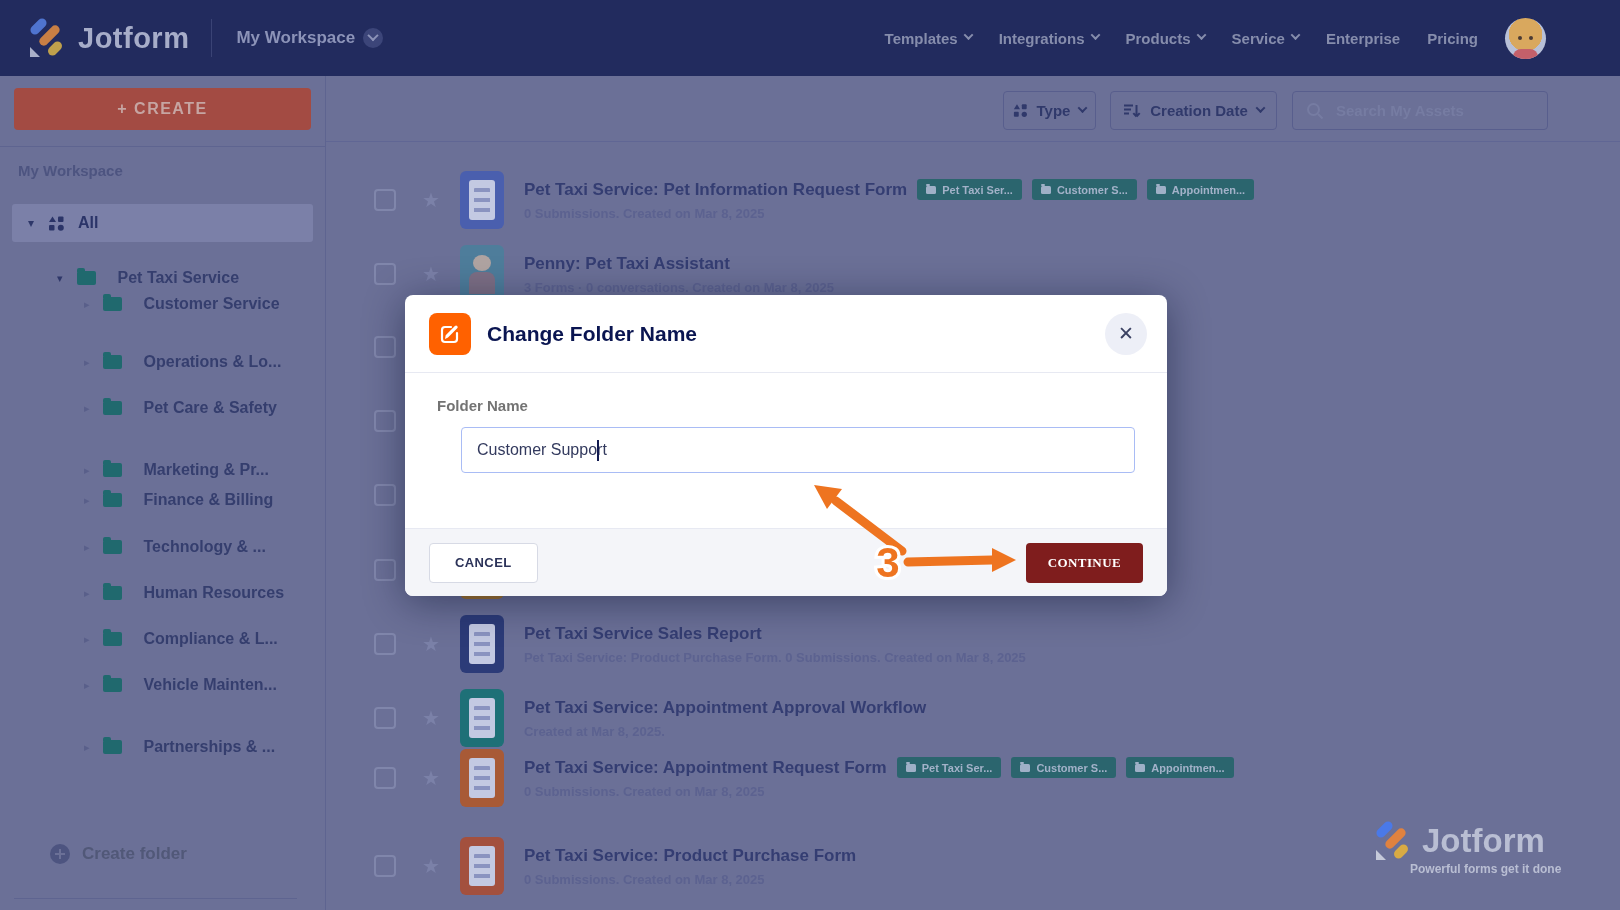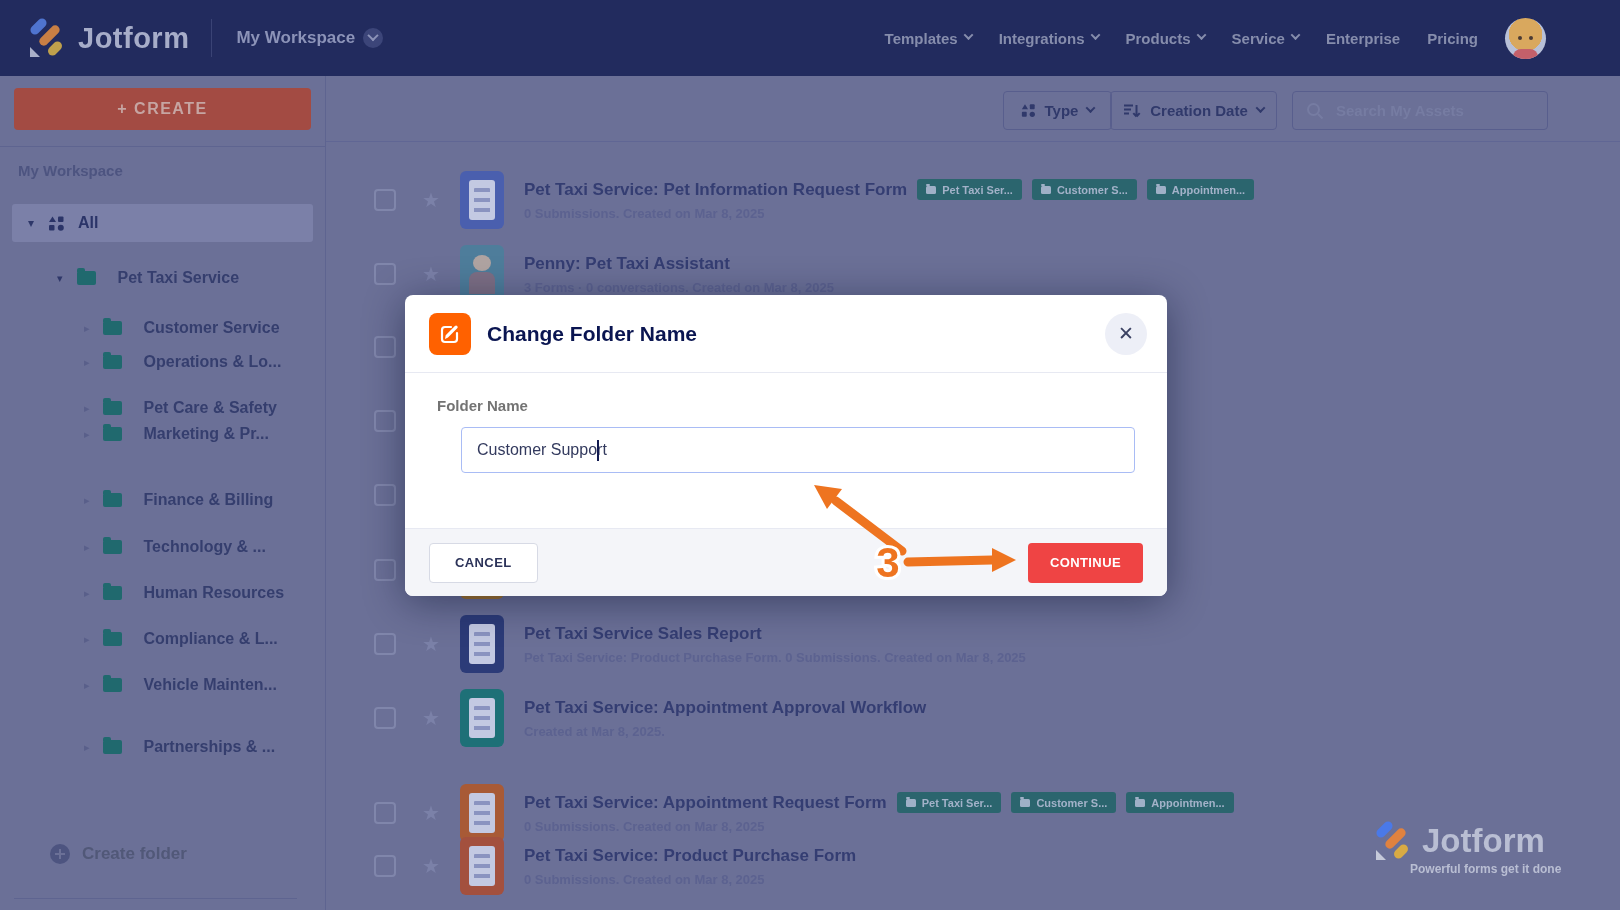--- a/index.html
+++ b/index.html
@@ -64,21 +64,21 @@
   .plus-circle::before,.plus-circle::after{content:"";position:absolute;background:#6b7097;}
   .plus-circle::before{left:5px;top:9px;width:10px;height:2px;}
   .plus-circle::after{left:9px;top:5px;width:2px;height:10px;}
   .create-folder .lbl{margin-left:12px;font-size:17px;font-weight:bold;color:#515878;}
   .sb-div2{position:absolute;top:822px;left:14px;width:283px;height:1px;background:#5e6490;}
 
   
   .tb-btn{position:absolute;height:39px;border:1px solid #585e8d;border-radius:4px;background:transparent;
           display:flex;align-items:center;justify-content:center;gap:9px;cursor:pointer;
           font-size:15px;font-weight:bold;color:#30396b;box-sizing:border-box;}
-  .tb-type{top:91px;left:1003px;width:109px;}
+  .tb-type{top:91px;left:1003px;width:93px;}
   .tb-sort{top:91px;left:1110px;width:167px;}
   .tb-btn .chev{color:#30396b;width:5px;height:5px;margin-top:-3px;}
   .searchbox{position:absolute;top:91px;left:1292px;width:256px;height:39px;border:1px solid #585e8d;
              border-radius:4px;display:flex;align-items:center;box-sizing:border-box;}
   .searchbox input{border:none;outline:none;background:transparent;font-family:inherit;
              font-size:15px;font-weight:bold;color:#767ca2;width:190px;}
   .searchbox input::placeholder{color:#767ca2;opacity:1;}
   .search-ic{margin:0 10px 0 13px;flex:0 0 auto;}
   .tb-underline{position:absolute;top:141px;left:326px;right:0;height:1px;background:#606694;}
 
@@ -118,22 +118,22 @@
   .m-body{padding:24px 32px 0 32px;}
   .m-label{font-size:15px;font-weight:bold;color:#737373;}
   .m-inputwrap{position:relative;margin-top:13px;padding-left:24px;}
   .m-input{width:100%;height:46px;border:1px solid #a9bcf5;border-radius:4px;box-sizing:border-box;
            padding:0 15px;font-family:inherit;font-size:16px;color:#333a5e;outline:none;background:#fff;}
   .m-caret{position:absolute;left:160px;top:13px;width:1.5px;height:21px;background:#10194f;}
   .m-footer{position:absolute;left:0;right:0;bottom:0;height:68px;background:#f4f5f9;border-top:1px solid #e7e9f2;
             border-radius:0 0 8px 8px;display:flex;align-items:center;padding:0 24px;box-sizing:border-box;}
   .btn-cancel{height:40px;padding:0 25px;background:#fff;border:1px solid #d7dae5;border-radius:4px;cursor:pointer;
             font-family:inherit;font-size:13px;font-weight:bold;letter-spacing:.4px;color:#2c3359;}
-  .btn-continue{margin-left:auto;height:40px;padding:0 22px;background:#ef4444;border:none;border-radius:4px;cursor:pointer;
-            font-family:Liberation Sans, sans-serif;font-size:13px;font-weight:bold;letter-spacing:.4px;color:#fff;}
+  .btn-continue{margin-left:auto;height:40px;padding:0 22px;background:#7f1d1d;border:none;border-radius:4px;cursor:pointer;
+            font-family:Liberation Serif, serif;font-size:13px;font-weight:bold;letter-spacing:.4px;color:#fff;}
 
   
   .anno{position:absolute;inset:0;z-index:60;pointer-events:none;}
 
   
   .watermark{position:absolute;left:1372px;top:818px;z-index:40;}
   .wm-row{display:flex;align-items:center;}
   .wm-mark{position:relative;width:42px;height:46px;}
   .wm-mark i{position:absolute;border-radius:5px;}
   .wm-mark .lm-b1{background:#4a79e8}.wm-mark .lm-b2{background:#e0823f}.wm-mark .lm-b3{background:#d9ab44}
@@ -203,36 +203,36 @@
       </svg>
       <span class="all-label">All</span>
     </div>
 
     <div class="sb-item sb-root" style="top:182px">
       <span class="caret">▾</span>
       <span class="folder"></span>
       <span class="lbl">Pet Taxi Service</span>
     </div>
 
-    <div class="sb-item sb-child" style="top:232px">
+    <div class="sb-item sb-child" style="top:208px">
       <span class="caret">▸</span>
       <span class="folder"></span>
       <span class="lbl">Customer Service</span>
     </div>
     <div class="sb-item sb-child" style="top:266px">
       <span class="caret">▸</span>
       <span class="folder"></span>
       <span class="lbl">Operations &amp; Lo...</span>
     </div>
     <div class="sb-item sb-child" style="top:312px">
       <span class="caret">▸</span>
       <span class="folder"></span>
       <span class="lbl">Pet Care &amp; Safety</span>
     </div>
-    <div class="sb-item sb-child" style="top:338px">
+    <div class="sb-item sb-child" style="top:374px">
       <span class="caret">▸</span>
       <span class="folder"></span>
       <span class="lbl">Marketing &amp; Pr...</span>
     </div>
     <div class="sb-item sb-child" style="top:404px">
       <span class="caret">▸</span>
       <span class="folder"></span>
       <span class="lbl">Finance &amp; Billing</span>
     </div>
     <div class="sb-item sb-child" style="top:451px">
@@ -364,21 +364,21 @@
     <span class="star">★</span>
     <span class="ricon ri-teal"></span>
     <div class="rtext">
       <div class="rtitle-line">
         <span class="rtitle">Pet Taxi Service: Appointment Approval Workflow</span>
       </div>
       <div class="rsub">Created at Mar 8, 2025.</div>
     </div>
   </div>
 
-  <div class="row" style="top:776px">
+  <div class="row" style="top:741px">
     <span class="cb"></span>
     <span class="star">★</span>
     <span class="ricon ri-orange"></span>
     <div class="rtext">
       <div class="rtitle-line">
         <span class="rtitle">Pet Taxi Service: Appointment Request Form</span>
         <span class="tag">
             <i class="tfold"></i>
             <span class="ttxt">Pet Taxi Ser...</span>
           </span>

